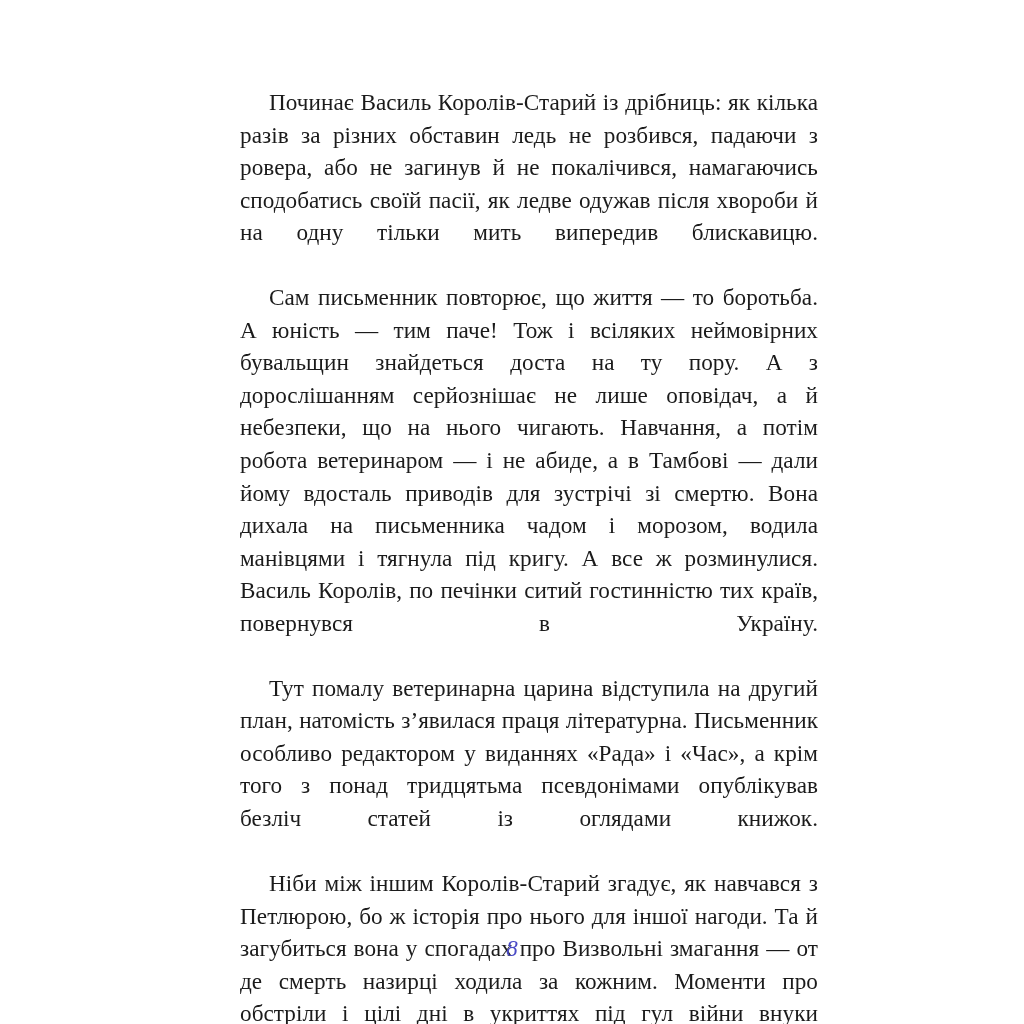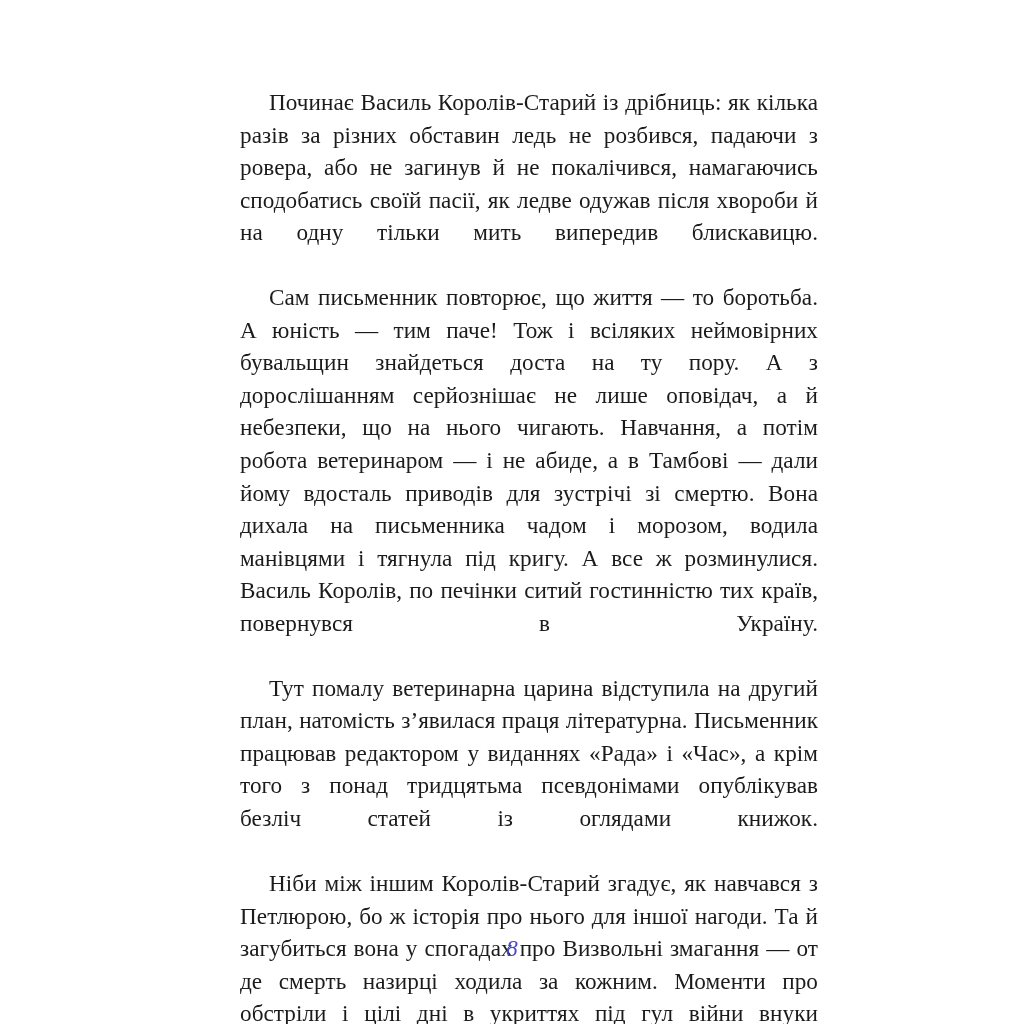--- a/index.html
+++ b/index.html
@@ -69,19 +69,19 @@
   }
 </style>
 </head>
 <body style="background: rgb(255, 255, 255);">
 
 <div class="page">
 
   <div class="text-block">
     <p class="para">Починає Василь Королів-Старий із дрібниць: як кілька разів за різних обставин ледь не розбився, падаючи з ровера, або не загинув й не покалічився, намагаючись сподобатись своїй пасії, як ледве одужав після хвороби й на одну тільки мить випередив блискавицю.</p>
     <p class="para">Сам письменник повторює, що життя — то боротьба. А юність — тим паче! Тож і всіляких неймовірних бувальщин знайдеться доста на ту пору. А з дорослішанням серйознішає не лише оповідач, а й небезпеки, що на нього чигають. Навчання, а потім робота ветеринаром — і не абиде, а в Тамбові — дали йому вдосталь приводів для зустрічі зі смертю. Вона дихала на письменника чадом і морозом, водила манівцями і тягнула під кригу. А все ж розминулися. Василь Королів, по печінки ситий гостинністю тих країв, повернувся в Україну.</p>
-    <p class="para">Тут помалу ветеринарна царина відступила на другий план, натомість з’явилася праця літературна. Письменник працював редактором у виданнях «Рада» і «Час», а крім того з понад тридцятьма псевдонімами опублікував безліч статей із оглядами книжок.</p>
+    <p class="para">Тут помалу ветеринарна царина відступила на другий план, натомість з’явилася праця літературна. Письменник особливо редактором у виданнях «Рада» і «Час», а крім того з понад тридцятьма псевдонімами опублікував безліч статей із оглядами книжок.</p>
     <p class="para">Ніби між іншим Королів-Старий згадує, як навчався з Петлюрою, бо ж історія про нього для іншої нагоди. Та й загубиться вона у спогадах про Визвольні змагання — от де смерть назирці ходила за кожним. Моменти про обстріли і цілі дні в укриттях під гул війни внуки слухають особливо уважно. Надто вже звична їм ця картина, надто чітко постає в уяві, надто знайомо звучить ця історія.</p>
   </div>
 
   <div class="page-number" style="color: rgb(74, 74, 198);">8</div>
 
 </div>
 
 </body></html>

